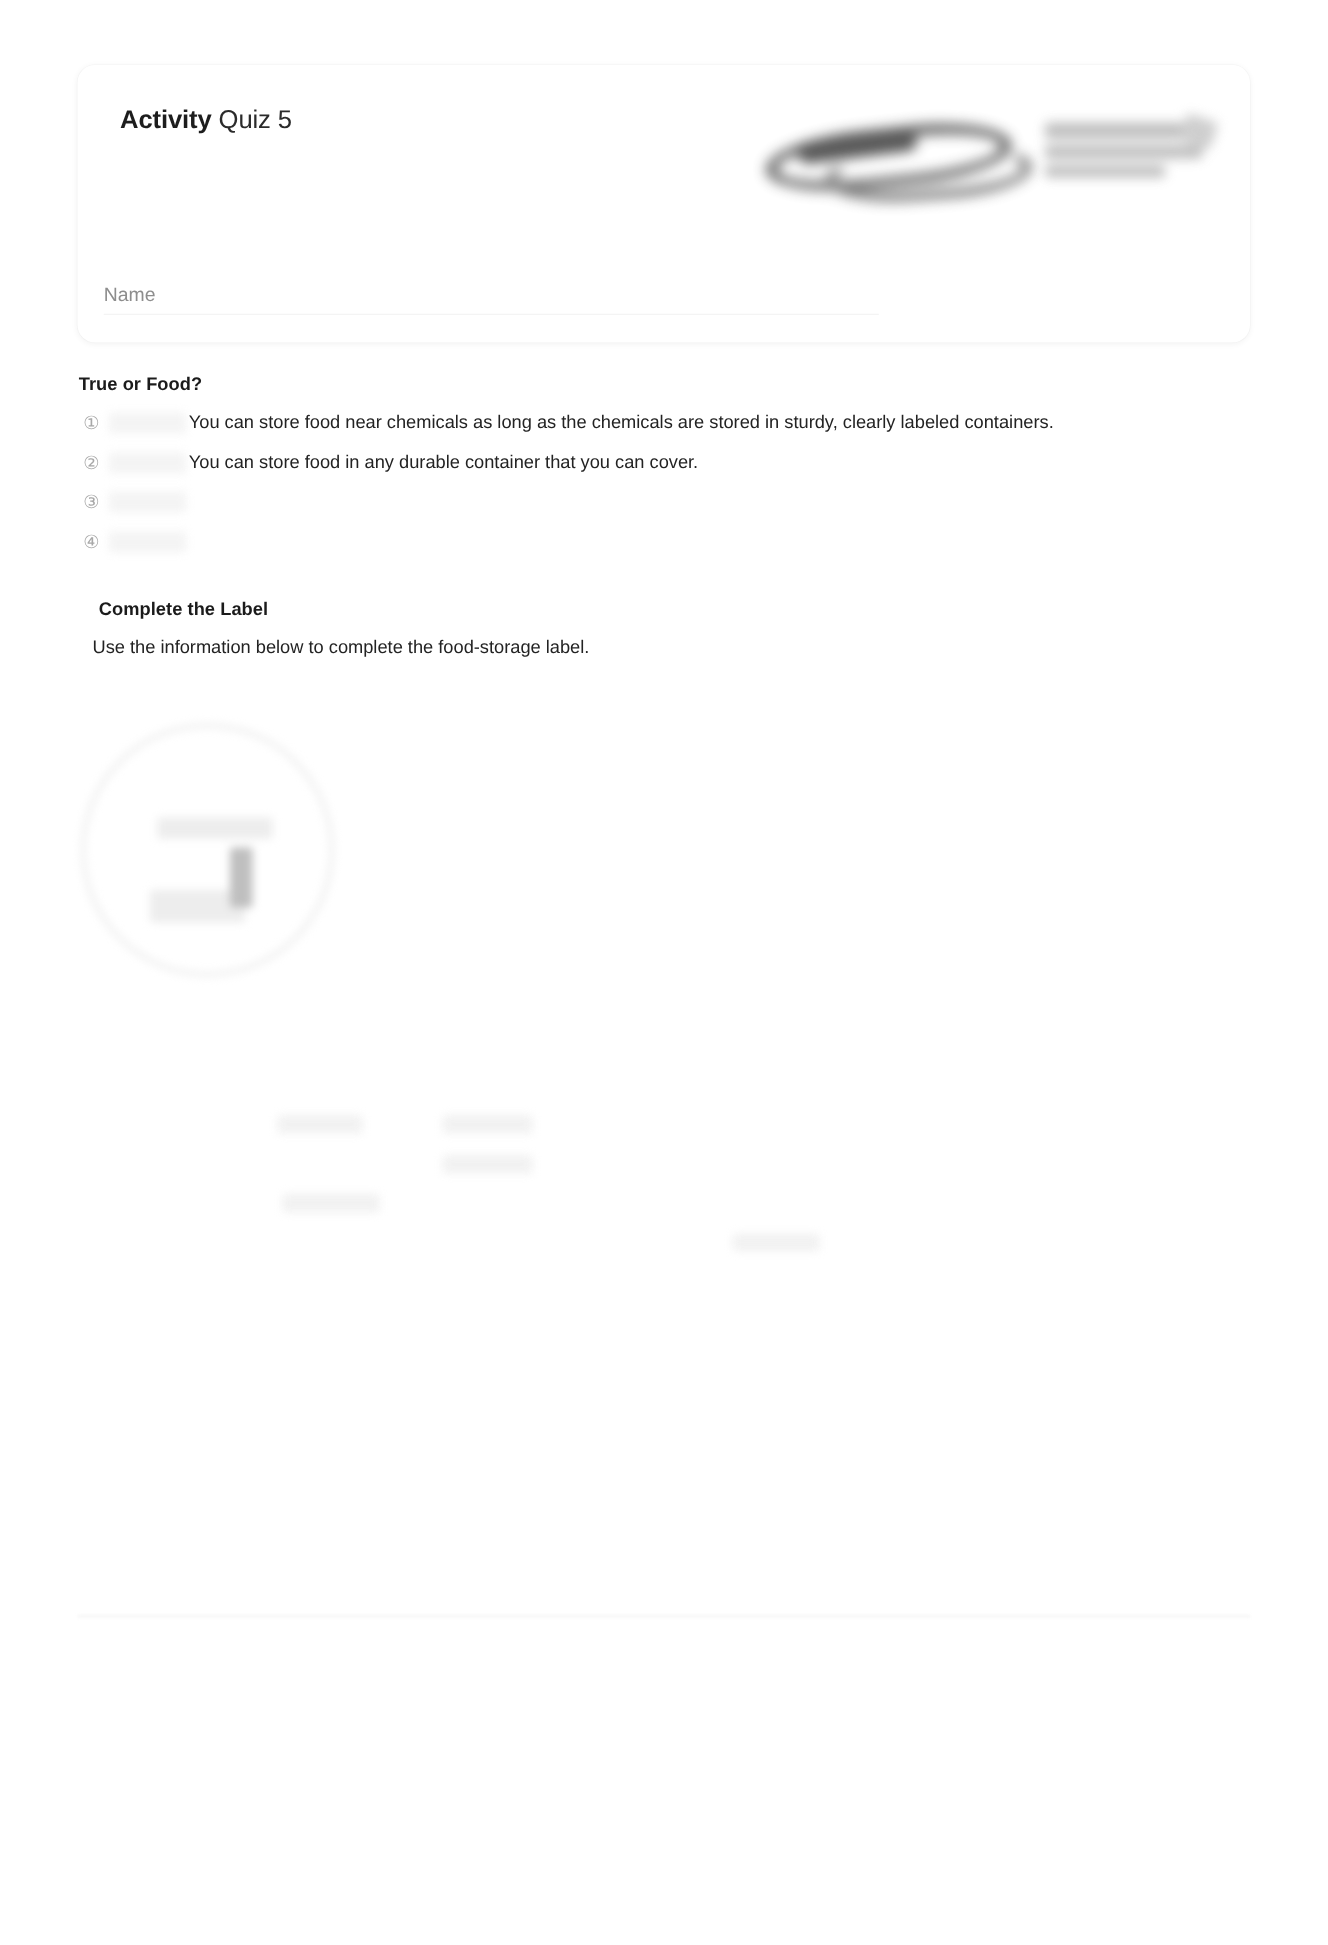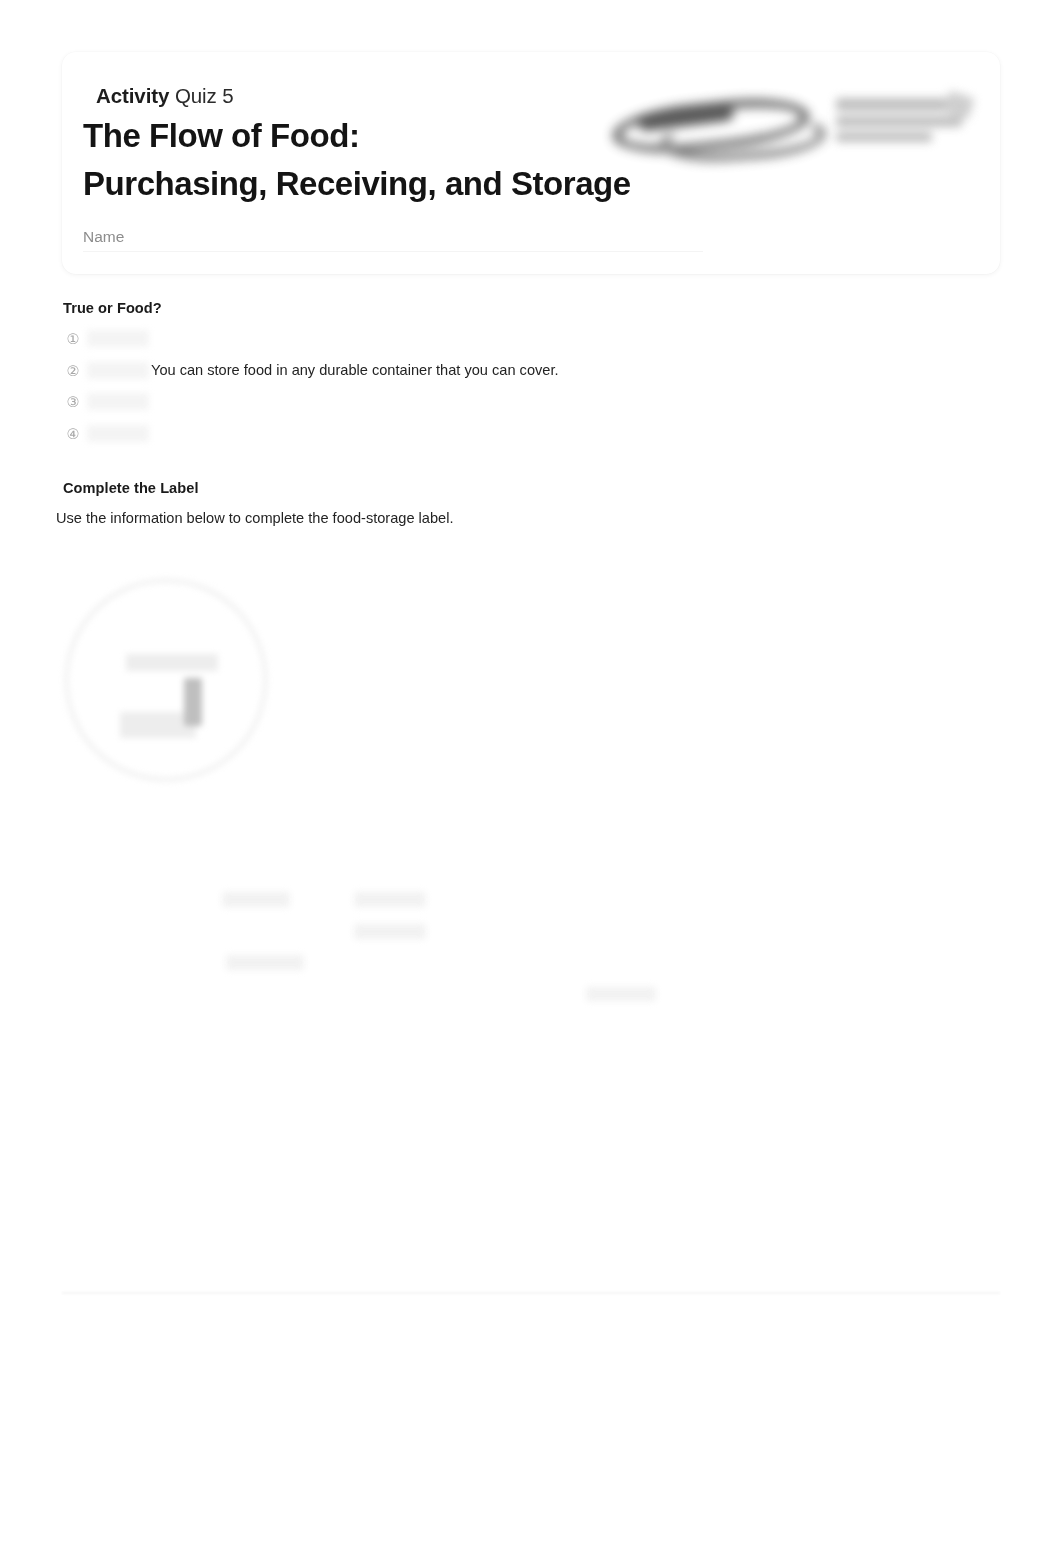--- a/index.html
+++ b/index.html
@@ -158,21 +158,21 @@
   
   .section-head {
     position: absolute;
     font-size: 14.6px;
     font-weight: 700;
     color: #1b1b1b;
     letter-spacing: 0.05px;
     white-space: nowrap;
   }
   #tf-head { left: 63px; top: 300px; }
-  #cl-head { left: 63px; top: 480px; }
+  #cl-head { left: 79px; top: 480px; }
 
   .qlist {
     position: absolute;
     left: 63px;
     top: 328px;
     width: 900px;
   }
   .qrow {
     position: relative;
     height: 31.7px;
@@ -205,21 +205,21 @@
     left: 88px;
     top: 0;
     font-size: 14.6px;
     line-height: 21px;
     color: #232323;
     white-space: nowrap;
   }
 
   .lead-text {
     position: absolute;
-    left: 56px;
+    left: 74px;
     top: 510px;
     font-size: 14.6px;
     color: #232323;
     white-space: nowrap;
   }
 
   
   .figure-area {
     position: absolute;
     left: 56px;
@@ -276,24 +276,20 @@
 <body>
 
 <div class="page">
 
   <div class="header-card">
 
     <div class="eyebrow">
       <span class="strong">Activity</span><span>&nbsp;</span><span class="light">Quiz 5</span>
     </div>
 
-    <div class="doc-title">
-      <span class="line">The Flow of Food:</span>
-      <span class="line">Purchasing, Receiving, and Storage</span>
-    </div>
 
     <div class="logo-zone">
       <div class="logo-mark">
         <div class="swoosh-a"></div>
         <div class="swoosh-b"></div>
         <div class="blob"></div>
       </div>
       <div class="logo-text">
         <i class="r1"></i>
           <i class="r2"></i>
@@ -311,20 +307,21 @@
 
   </div>
 
   <div class="section-head" id="tf-head">True or Food?</div>
 
   <div class="qlist">
 
     <div class="qrow">
       <span class="qnum">①</span>
       <span class="qblank"></span>
+      <span class="qtext">You can store food near chemicals as long as the chemicals are stored in sturdy, clearly labeled containers.</span>
     </div>
 
     <div class="qrow">
       <span class="qnum">②</span>
       <span class="qblank"></span>
       <span class="qtext">You can store food in any durable container that you can cover.</span>
     </div>
 
     <div class="qrow">
       <span class="qnum">③</span>

